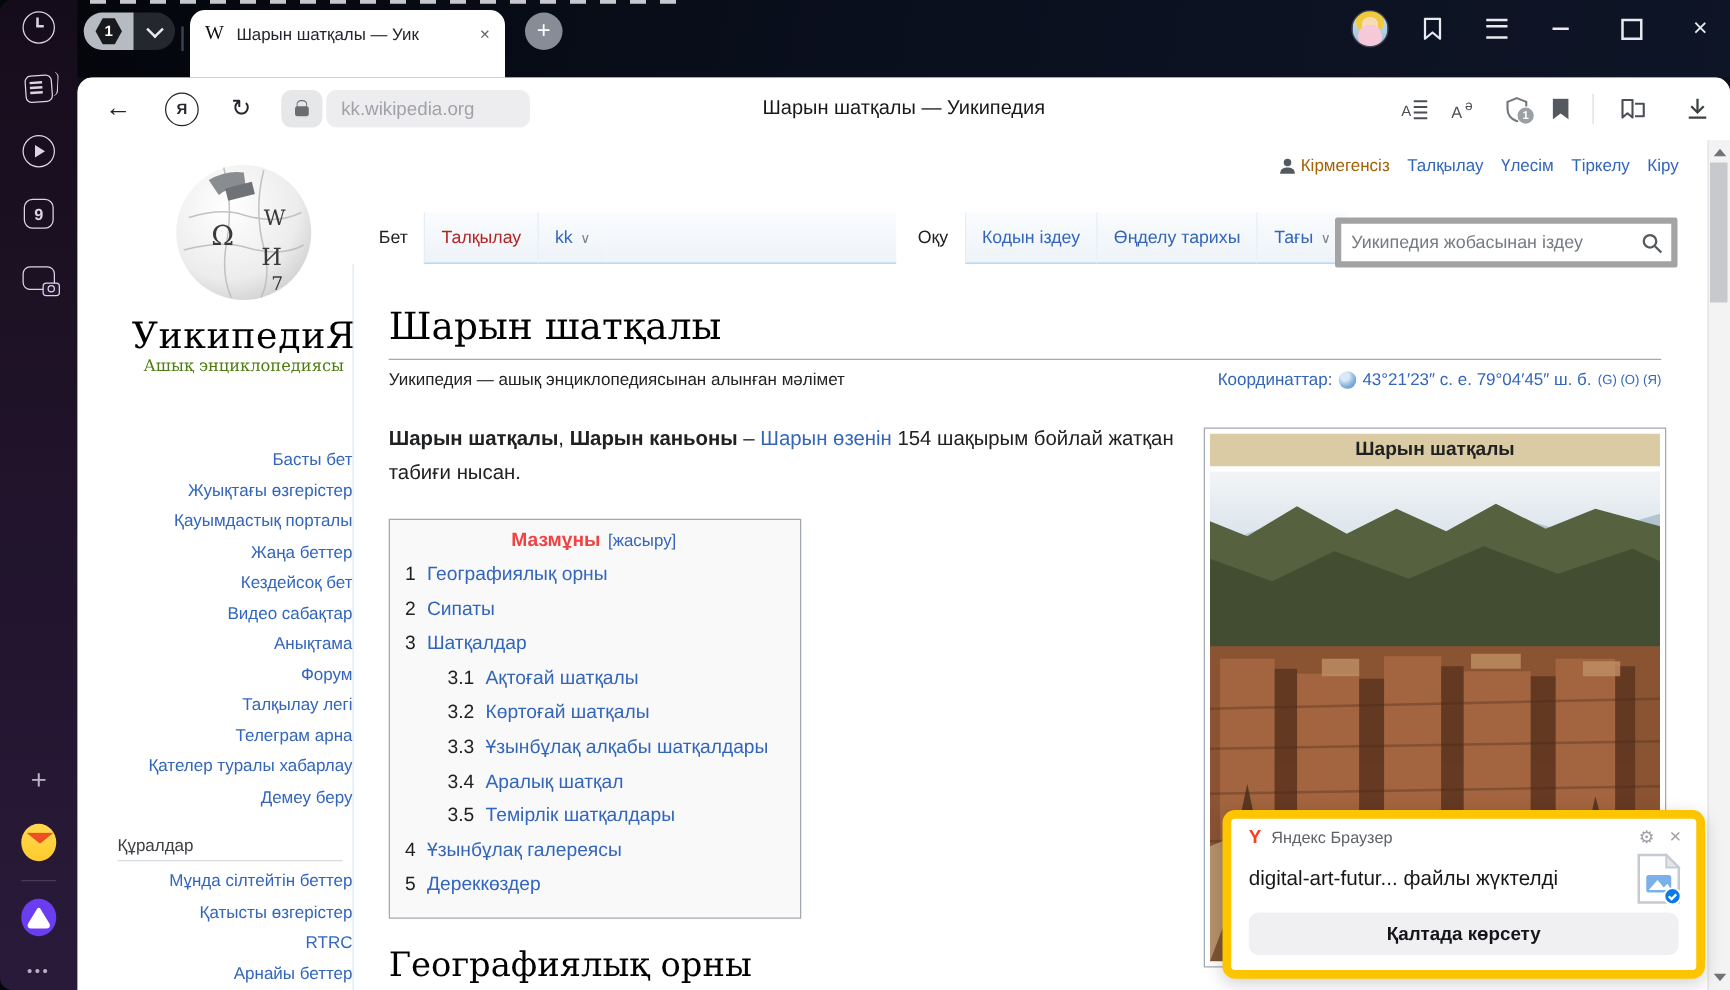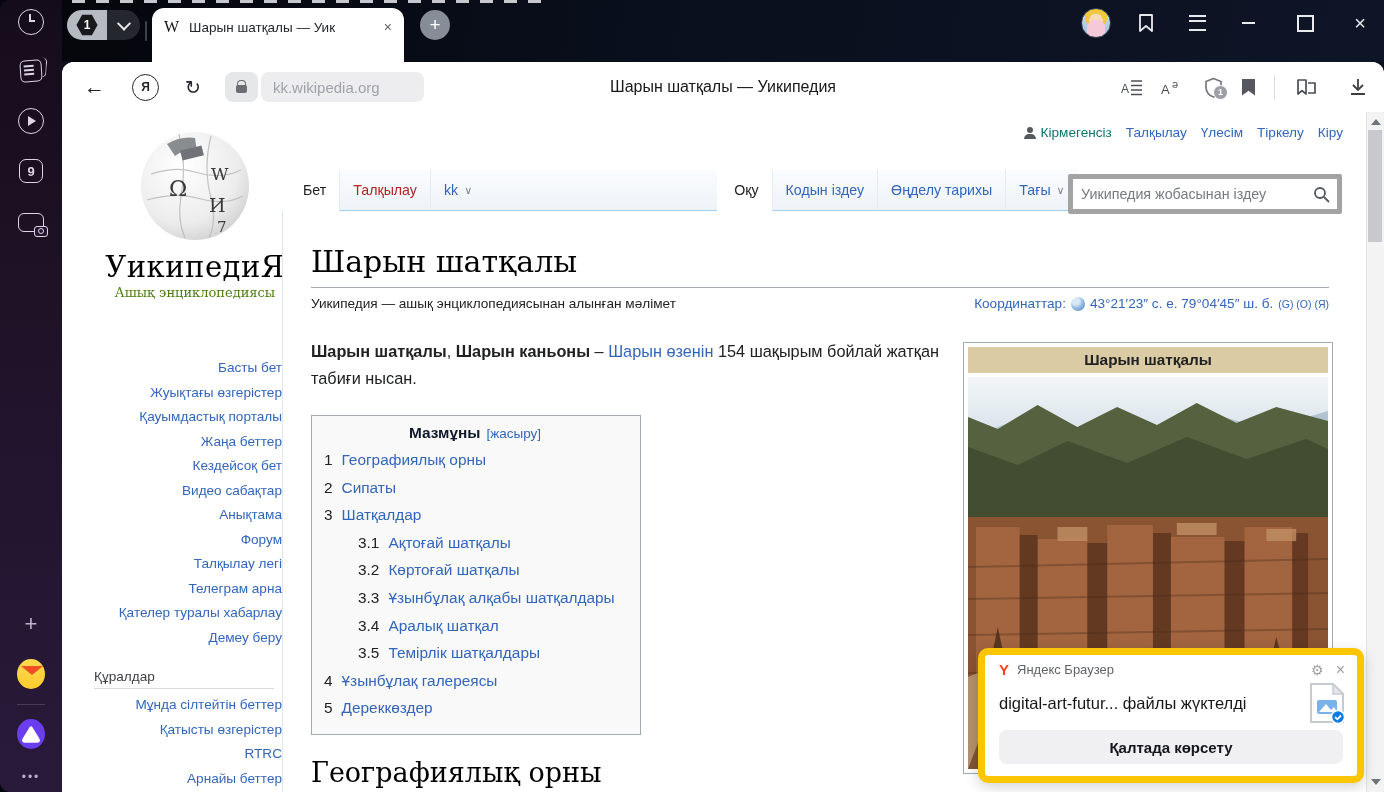--- a/index.html
+++ b/index.html
@@ -69,21 +69,21 @@
   .tbr svg{display:block;}
   .gap18{margin-left:19px;}
   .shieldwrap{position:relative;}
   .shieldbadge{position:absolute;right:-5px;bottom:-2px;width:13px;height:13px;border-radius:50%;background:#9aa0a6;color:#fff;font-size:9px;font-weight:700;display:flex;align-items:center;justify-content:center;border:1.5px solid #fff;}
   .bmk{width:13px;height:17px;background:#55585e;clip-path:polygon(0 0,100% 0,100% 100%,50% 72%,0 100%);}
   .vsep{width:1px;height:24px;background:#dadce0;}
 
   
   .page{position:absolute;left:0;right:17px;top:50px;bottom:0;background:#fff;overflow:hidden;color:#202122;}
   .personal{position:absolute;top:13px;right:24px;display:flex;align-items:center;gap:14px;font-size:13.6px;}
-  .anon{color:#0f766e;display:flex;align-items:center;gap:5px;}
+  .anon{color:#a16207;display:flex;align-items:center;gap:5px;}
   .person{width:12px;height:12px;position:relative;}
   .person:before{content:"";position:absolute;left:3px;top:0;width:6px;height:6px;border-radius:50%;background:#54595d;}
   .person:after{content:"";position:absolute;left:0;top:7px;width:12px;height:5px;border-radius:6px 6px 0 0;background:#54595d;}
   .plink{color:#3366bb;}
   a,.lnk{color:#3366bb;text-decoration:none;cursor:pointer;}
 
   .logoblock{position:absolute;left:28px;top:14px;width:210px;text-align:center;}
   .wordmark{font-family:"DejaVu Serif","Liberation Serif",serif;font-size:29px;color:#000;margin-top:4px;letter-spacing:.5px;}
   .tagline{font-family:"DejaVu Serif","Liberation Serif",serif;font-size:13px;color:#4d7c0f;margin-top:1px;}
 
@@ -112,21 +112,21 @@
   .h1{font-family:"DejaVu Serif","Liberation Serif",serif;font-size:30px;font-weight:400;color:#000;margin:33px 0 0 28px;line-height:36px;}
   .titlerule{margin:7px 38px 0 28px;border-bottom:1px solid #a2a9b1;}
   .subrow{display:flex;justify-content:space-between;margin:8px 38px 0 28px;font-size:13.6px;align-items:center;}
   .subleft{color:#222;}
   .coords{display:flex;align-items:center;gap:5px;}
   .globe-sm{width:14px;height:14px;border-radius:50%;background:radial-gradient(circle at 35% 30%,#d9e9f6 0 25%,#8cb6df 55%,#4d7fb8 100%);display:inline-block;}
   .sup{font-size:10.5px;vertical-align:super;color:#3366bb;}
   .para{margin:27px 38px 0 28px;width:632px;font-size:16.3px;line-height:27px;color:#202122;}
   .toc{box-sizing:border-box;margin:23px 0 0 28px;width:330px;background:#f9f9f9;border:1px solid #a2a9b1;padding:8px 14px 12px 12px;font-size:15.4px;}
   .toc-head{text-align:center;margin-bottom:4px;}
-  .toc-title{font-weight:700;color:#0f172a;}
+  .toc-title{font-weight:700;color:#ef4444;}
   .toc-hide{color:#3366bb;font-size:13.5px;margin-left:6px;}
   .toc ul{list-style:none;margin:0;padding:0;}
   .toc li{line-height:27.6px;}
   .toc li.sub{margin-left:34px;}
   .toc-num{color:#202122;margin-right:9px;}
   .toc-label{color:#3366bb;}
   .h2{font-family:"DejaVu Serif","Liberation Serif",serif;font-size:27px;font-weight:400;color:#000;margin:22px 0 0 28px;}
 
   .infobox{position:absolute;left:680px;top:131px;width:370px;box-sizing:border-box;border:1px solid #a2a9b1;background:#fff;padding:4px;}
   .ib-head{background:#dbcba4;height:26px;display:flex;align-items:center;justify-content:center;font-weight:700;font-size:15.3px;color:#202122;}

